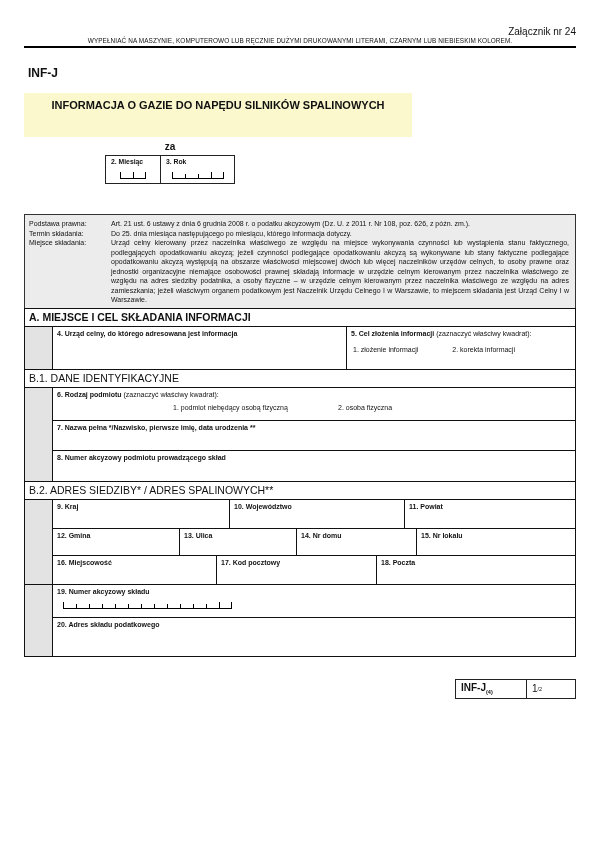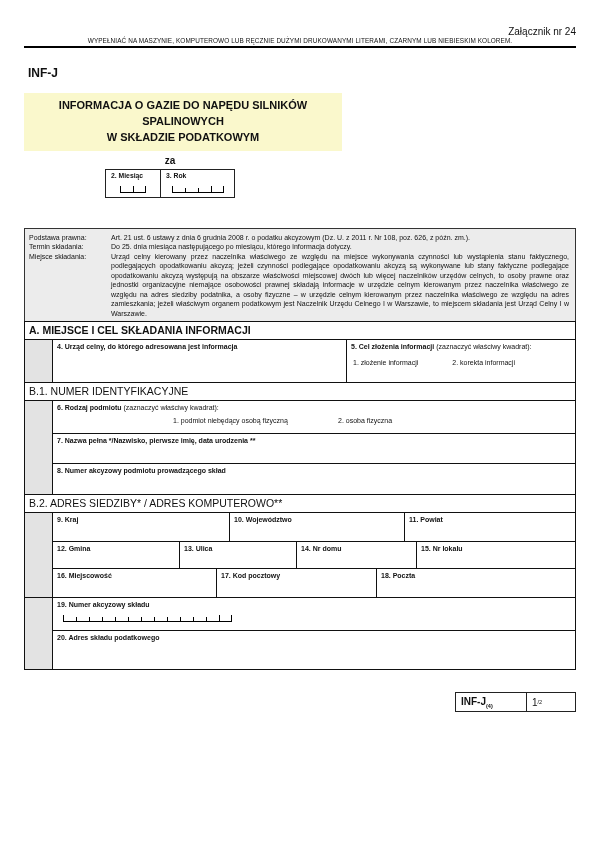--- a/index.html
+++ b/index.html
@@ -11,21 +11,21 @@
   .top-note { position:absolute; top:26px; right:0; font-size:10px; }
   .instruction { margin-top:37px; text-align:center; font-size:6.4px; letter-spacing:.1px;
                  padding-bottom:2px; border-bottom:2px solid #000; }
 
   .nip-box { margin-top:12px; width:322px; height:40px; border:1.5px solid #222; position:relative; }
   .nip-box .lbl { font-size:7.5px; font-weight:bold; padding:6px 0 0 6px; }
   .nip-comb { position:absolute; right:12px; bottom:8px; }
 
   .formcode { margin-top:18px; font-size:12px; font-weight:bold; padding-left:4px; }
 
-  .title-box { margin-top:13px; width:318px; min-height:44px; padding:5px 8px;
+  .title-box { margin-top:13px; width:388px; min-height:44px; padding:5px 8px;
                text-align:center; font-size:11px; font-weight:bold; line-height:1.45; }
   .za { margin-top:4px; margin-left:81px; width:130px; text-align:center;
         font-size:10px; font-weight:bold; }
 
   .my-box { margin-top:3px; margin-left:81px; width:130px; height:29px;
             border:1.5px solid #222; display:flex; }
   .my-cell { display:flex; flex-direction:column; justify-content:space-between;
              padding:2px 0 4px 0; }
   .my-cell .lbl { font-size:6.8px; font-weight:bold; padding-left:5px; }
   .my-cell .comb { align-self:center; }
@@ -85,21 +85,20 @@
 
     <div class="top-note">Załącznik nr 24</div>
 
     <div class="instruction">WYPEŁNIAĆ NA MASZYNIE, KOMPUTEROWO LUB RĘCZNIE DUŻYMI DRUKOWANYMI LITERAMI, CZARNYM LUB NIEBIESKIM KOLOREM.</div>
 
 
     <div class="formcode">INF-J</div>
 
     <div class="title-box" style="background: rgb(250, 248, 204);">
       <div>INFORMACJA  O GAZIE  DO NAPĘDU SILNIKÓW SPALINOWYCH</div>
-      <div>W SKŁADZIE PODATKOWYM</div>
     </div>
 
     <div class="za">za</div>
 
     <div class="my-box">
       <div class="my-cell my-month">
         <div class="lbl">2. Miesiąc</div>
         <div class="comb comb-sm">
             <i></i>
             <i></i>
@@ -142,21 +141,21 @@
           <span>5. Cel złożenia informacji</span><span class="norm"> (zaznaczyć właściwy kwadrat):</span>
         </div>
         <div class="opts" style="margin:8px 0 0 6px;">
           <span>1.   złożenie informacji</span>
           <span style="margin-left:32px;">2.   korekta informacji</span>
         </div>
       </div>
     </div>
 
 
-    <div class="sec hdr">B.1. NUMER IDENTYFIKACYJNE</div>
+    <div class="sec hdr">B.1. DANE IDENTYFIKACYJNE</div>
     <div class="sec frow">
       <div class="strip" style="background: rgb(227, 227, 227);"></div>
       <div class="fbody">
         <div class="frline h32">
           <div class="fcell" style="flex:1;">
             <div class="flabel">
               <span>6. Rodzaj  podmiotu</span><span class="norm"> (zaznaczyć właściwy kwadrat):</span>
             </div>
             <div class="opt-abs" style="left:120px; top:16px;">1. podmiot niebędący osobą fizyczną</div>
             <div class="opt-abs" style="left:285px; top:16px;">2. osoba fizyczna</div>
@@ -168,21 +167,21 @@
           </div>
         </div>
         <div class="frline h31">
           <div class="fcell" style="flex:1;">
             <div class="flabel">8. Numer akcyzowy  podmiotu  prowadzącego skład</div>
           </div>
         </div>
       </div>
     </div>
 
-    <div class="sec hdr">B.2. ADRES SIEDZIBY* / ADRES KOMPUTEROWO**</div>
+    <div class="sec hdr">B.2. ADRES SIEDZIBY* / ADRES SPALINOWYCH**</div>
     <div class="sec frow">
       <div class="strip" style="background: rgb(227, 227, 227);"></div>
       <div class="fbody">
         <div class="frline h28">
           <div class="fcell" style="width:176px;">
             <div class="flabel">9. Kraj</div>
           </div>
           <div class="fcell" style="width:175px;">
             <div class="flabel">10. Województwo</div>
           </div>

